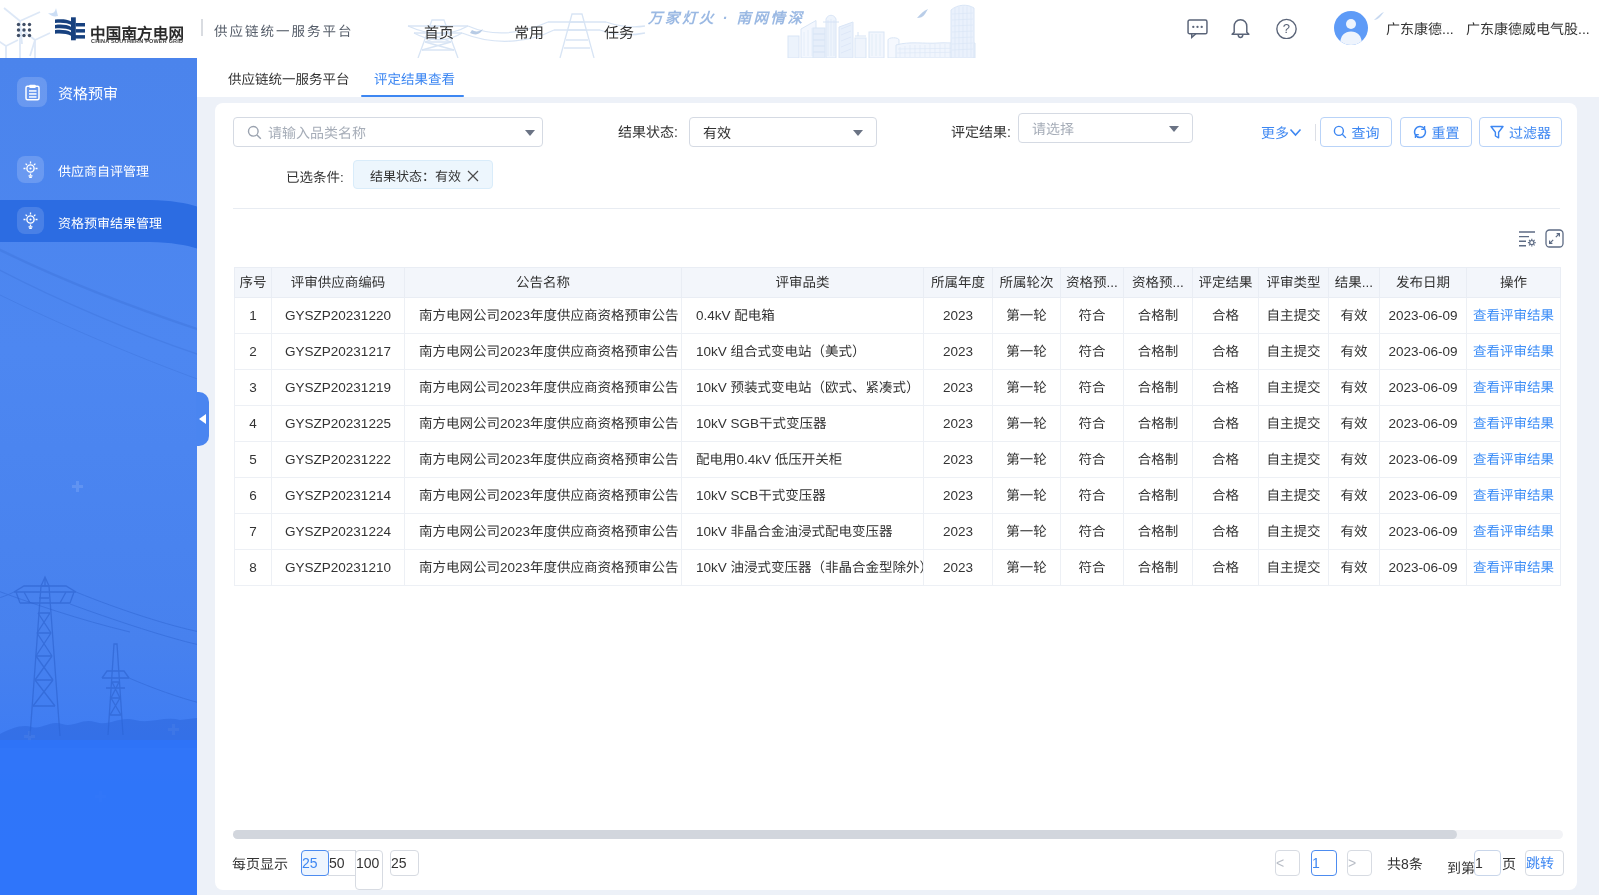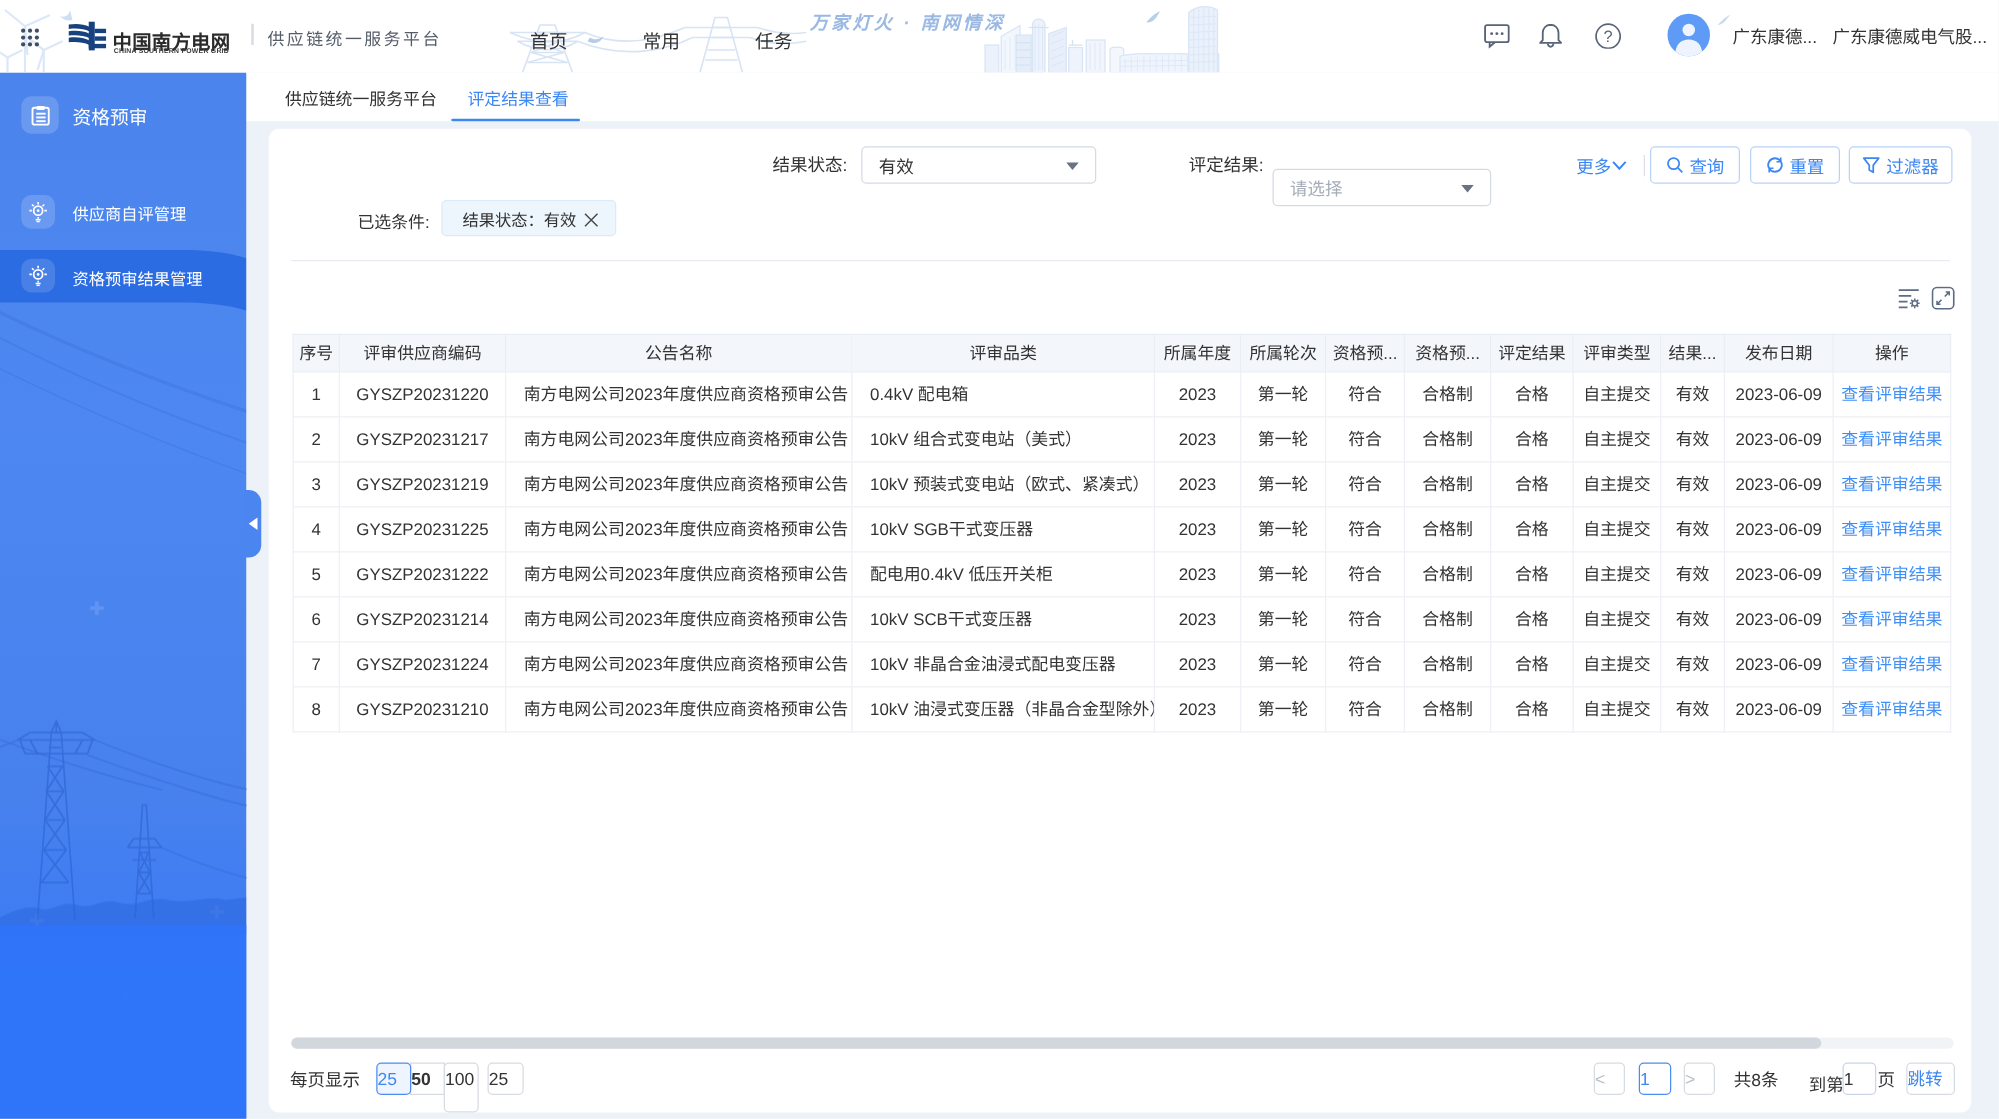--- a/index.html
+++ b/index.html
@@ -256,27 +256,35 @@
 </div>
 
 <div id="tabbar">
   <div class="tab" id="tab1">供应链统一服务平台</div>
   <div class="tab" id="tab2">评定结果查看</div>
   <div id="tab-line"></div>
 </div>
 
 <div id="panel">
 
+  <div class="ctrl" style="left:18px; top:14px; width:310px;">
+    <svg style="position:absolute;left:13px;top:7px" width="15" height="15" viewBox="0 0 15 15">
+        <circle cx="6.3" cy="6.3" r="4.8" fill="none" stroke="#9aa2af" stroke-width="1.4"></circle>
+        <path d="M10 10 L13.8 13.8" stroke="#9aa2af" stroke-width="1.4"></path>
+      </svg>
+    <span class="phold" style="position:absolute;left:34px;top:4px;">请输入品类名称</span>
+    <div class="caret" style="left:291px; top:12px;"></div>
+  </div>
   <div class="lbl" style="left:403px; top:18px;">结果状态:</div>
   <div class="ctrl" style="left:474px; top:14px; width:188px;">
     <span style="position:absolute;left:13px;top:4px;">有效</span>
     <div class="caret" style="left:163px; top:12px;"></div>
   </div>
   <div class="lbl" style="left:736px; top:18px;">评定结果:</div>
-  <div class="ctrl" style="left:803px; top:32px; width:175px;">
+  <div class="ctrl" style="left:803px; top:10px; width:175px;">
     <span class="phold" style="position:absolute;left:13px;top:4px;">请选择</span>
     <div class="caret" style="left:150px; top:12px;"></div>
   </div>
   <div style="position:absolute; left:1046px; top:19px; color:#3d87f2; font-size:14px;">更多</div>
   <svg style="position:absolute; left:1074px; top:24.5px;" width="13" height="9" viewBox="0 0 13 9">
       <path d="M1.5 1.5 L6.5 7 L11.5 1.5" fill="none" stroke="#3d87f2" stroke-width="1.6"></path>
     </svg>
   <div style="position:absolute; left:1100px; top:21px; width:1px; height:17px; background:#dcdfe6;"></div>
   <div class="btn" style="left:1105px; top:14px; width:72px;">
     <svg width="14" height="14" viewBox="0 0 15 15">
@@ -473,21 +481,21 @@
           <td><a href="#">查看评审结果</a></td>
         </tr>
   </tbody>
     </table>
 
   <div style="position:absolute; left:18px; top:727px; width:1330px; height:9px; background:#f2f3f6; border-radius:5px;"></div>
   <div style="position:absolute; left:18px; top:727px; width:1224px; height:9px; background:#d2d6dd; border-radius:5px;"></div>
 
   <div class="lbl" style="left:17px; top:750px;">每页显示</div>
   <div class="pgbox" style="left:86px; top:747px; width:28px; height:26px; line-height:24px; border-color:#4d8cf0; color:#3d87f2; background:#eef5fe; z-index:2;">25</div>
-  <div class="pgbox" style="left:113px; top:747px; width:28px; height:26px; line-height:24px; border-radius:0;font-weight:bold;">50</div>
+  <div class="pgbox" style="left:113px; top:747px; width:28px; height:26px; line-height:24px; border-radius:0;">50</div>
   <div class="pgbox" style="left:140px; top:747px; width:28px; height:40px; line-height:24px;">100</div>
   <div class="pgbox" style="left:175px; top:747px; width:29px; height:26px; line-height:24px;">25</div>
   <div class="pgbox" style="left:1060px; top:747px; width:25px; height:26px; line-height:24px; color:#b8bdc6;">&lt;</div>
   <div class="pgbox" style="left:1096px; top:747px; width:26px; height:26px; line-height:24px; border-color:#4d8cf0; color:#3d87f2;">1</div>
   <div class="pgbox" style="left:1132px; top:747px; width:25px; height:26px; line-height:24px; color:#b8bdc6;">&gt;</div>
   <div class="lbl" style="left:1172px; top:750px;">共8条</div>
   <div class="lbl" style="left:1232px; top:754px;">到第</div>
   <div class="pgbox" style="left:1259px; top:747px; width:27px; height:26px; line-height:24px; border-color:#c9d6ea;">1</div>
   <div class="lbl" style="left:1287px; top:750px;">页</div>
   <div class="pgbox" style="left:1310px; top:747px; width:39px; height:26px; line-height:24px; color:#3d87f2;">跳转</div>

